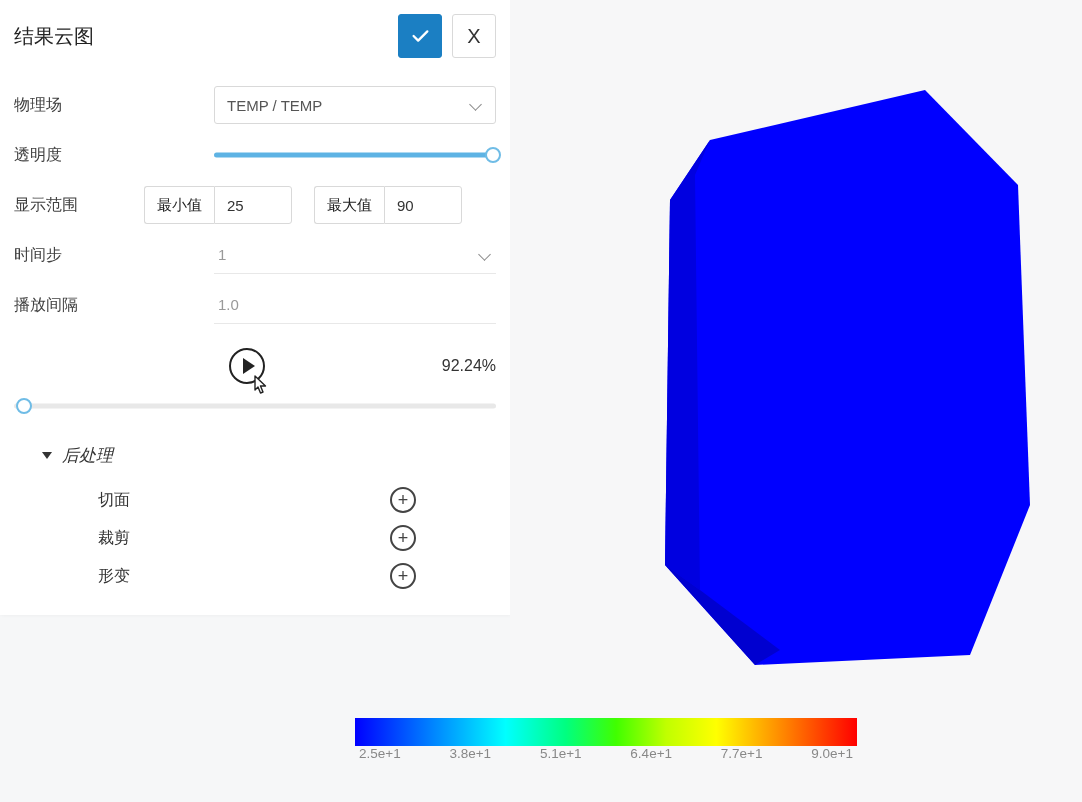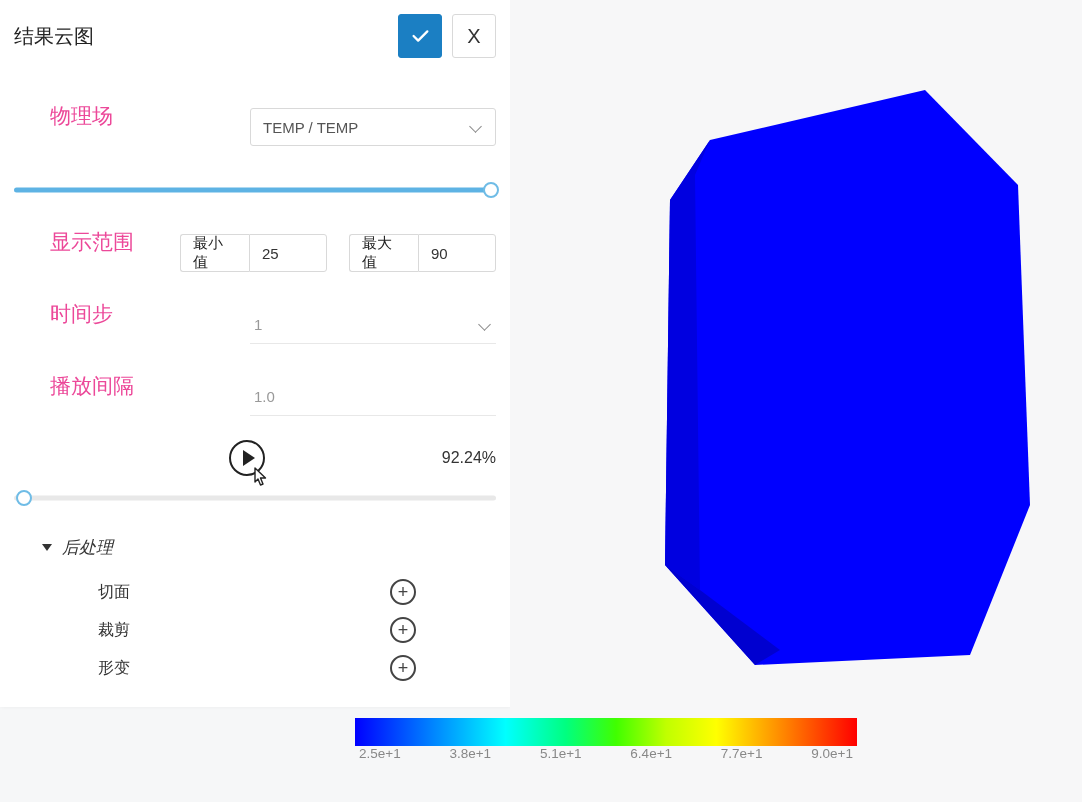--- a/index.html
+++ b/index.html
@@ -61,30 +61,28 @@
     cursor: pointer;
   }
   .row {
     display: flex;
     align-items: center;
     min-height: 38px;
     margin-bottom: 12px;
   }
   .row-label {
     width: 200px;
-    color: #ec4899;
-    font-size: 21px;
-    margin-left: 36px;
+    color: #404040;
+    font-size: 16px;
   }
   .row-control {
     flex: 1;
     display: flex;
     align-items: flex-start;
     gap: 8px;
-    margin-top: 22px;
   }
   .select {
     flex: 1;
     height: 38px;
     border: 1px solid #d9d9d9;
     border-radius: 3px;
     padding: 0 12px;
     display: flex;
     align-items: center;
     justify-content: space-between;
@@ -316,20 +314,21 @@
     <div class="row-label">物理场</div>
     <div class="row-control">
       <div class="select">
         <span>TEMP / TEMP</span>
         <span class="chev"></span>
       </div>
     </div>
   </div>
 
   <div class="row">
+    <div class="row-label">透明度</div>
     <div class="row-control">
       <div class="slider">
         <div class="slider-track"></div>
         <div class="slider-thumb" style="left: 99%;"></div>
       </div>
     </div>
   </div>
 
   <div class="row">
     <div class="row-label" style="width:130px">显示范围</div>

